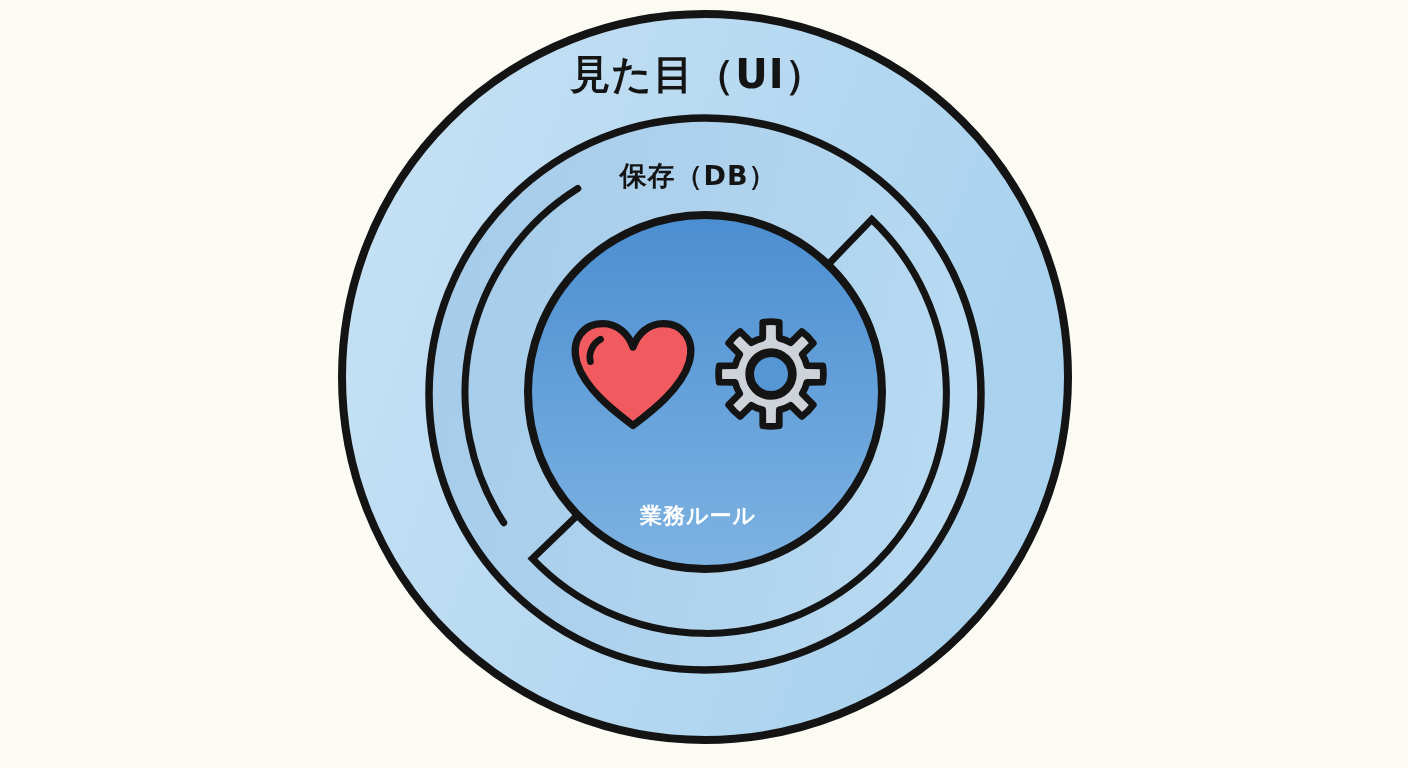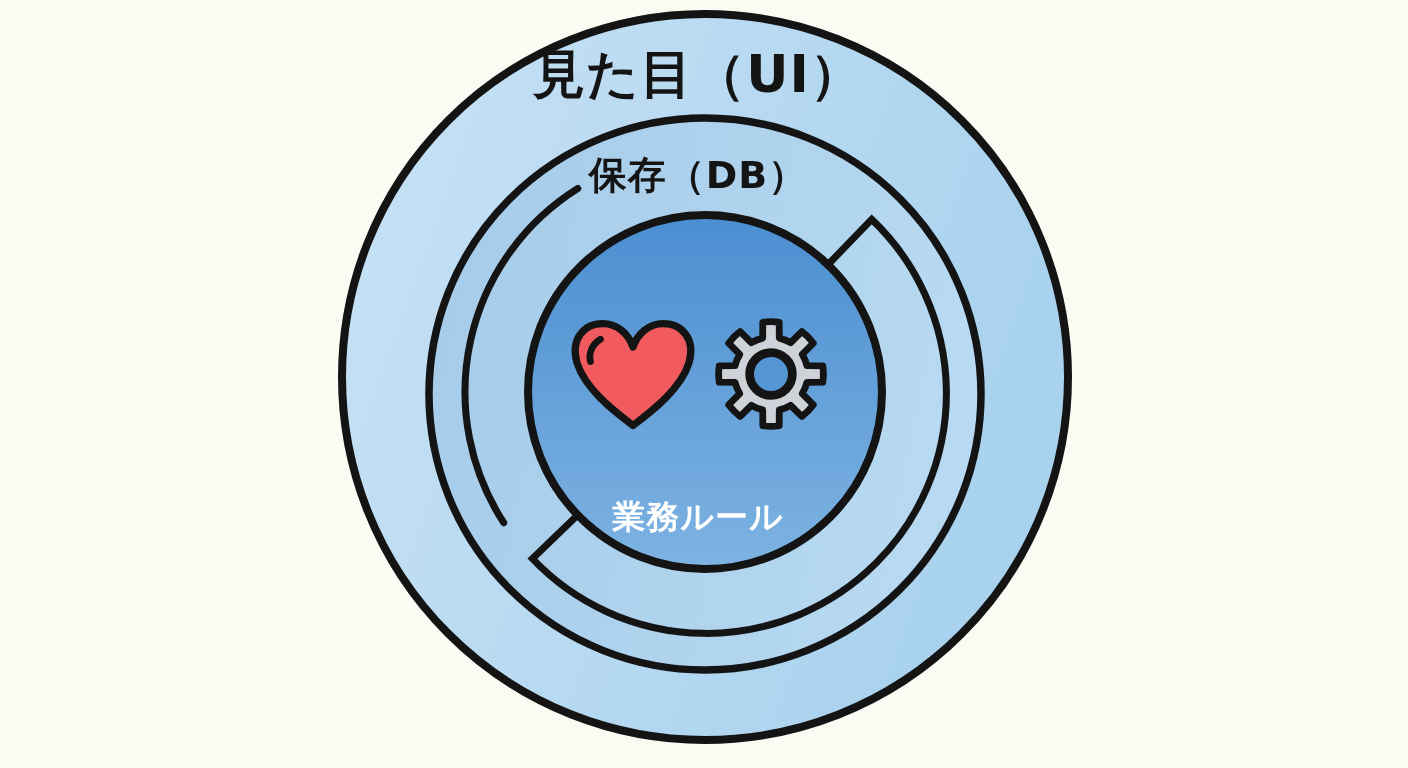--- a/index.html
+++ b/index.html
@@ -15,24 +15,24 @@
     position: absolute;
     transform: translate(-50%, -50%);
     font-weight: bold;
     white-space: nowrap;
     color: #141414;
     letter-spacing: 1px;
     text-align: center;
     line-height: 1;
     user-select: none;
   }
-  .label-ui     { left: 698px; top: 74px;  font-size: 52px; }
-  .label-db     { left: 698px; top: 175px; font-size: 38px; }
+  .label-ui     { left: 698px; top: 74px;  font-size: 40px; }
+  .label-db     { left: 698px; top: 175px; font-size: 27px; }
   .label-domain { left: 696px; top: 470px; font-size: 38px; }
-  .label-rules  { left: 698px; top: 516px; font-size: 33px; color: #FFFFFF; }
+  .label-rules  { left: 698px; top: 516px; font-size: 22px; color: #FFFFFF; }
 </style>
 </head>
 <body>
 
 <div class="stage">
 
   <svg class="diagram" width="1408" height="768" viewBox="0 0 1408 768">
     <defs>
       <linearGradient id="gOuter" x1="0" y1="0" x2="1" y2="0.35">
         <stop offset="0" stop-color="#C8E2F5"></stop>

